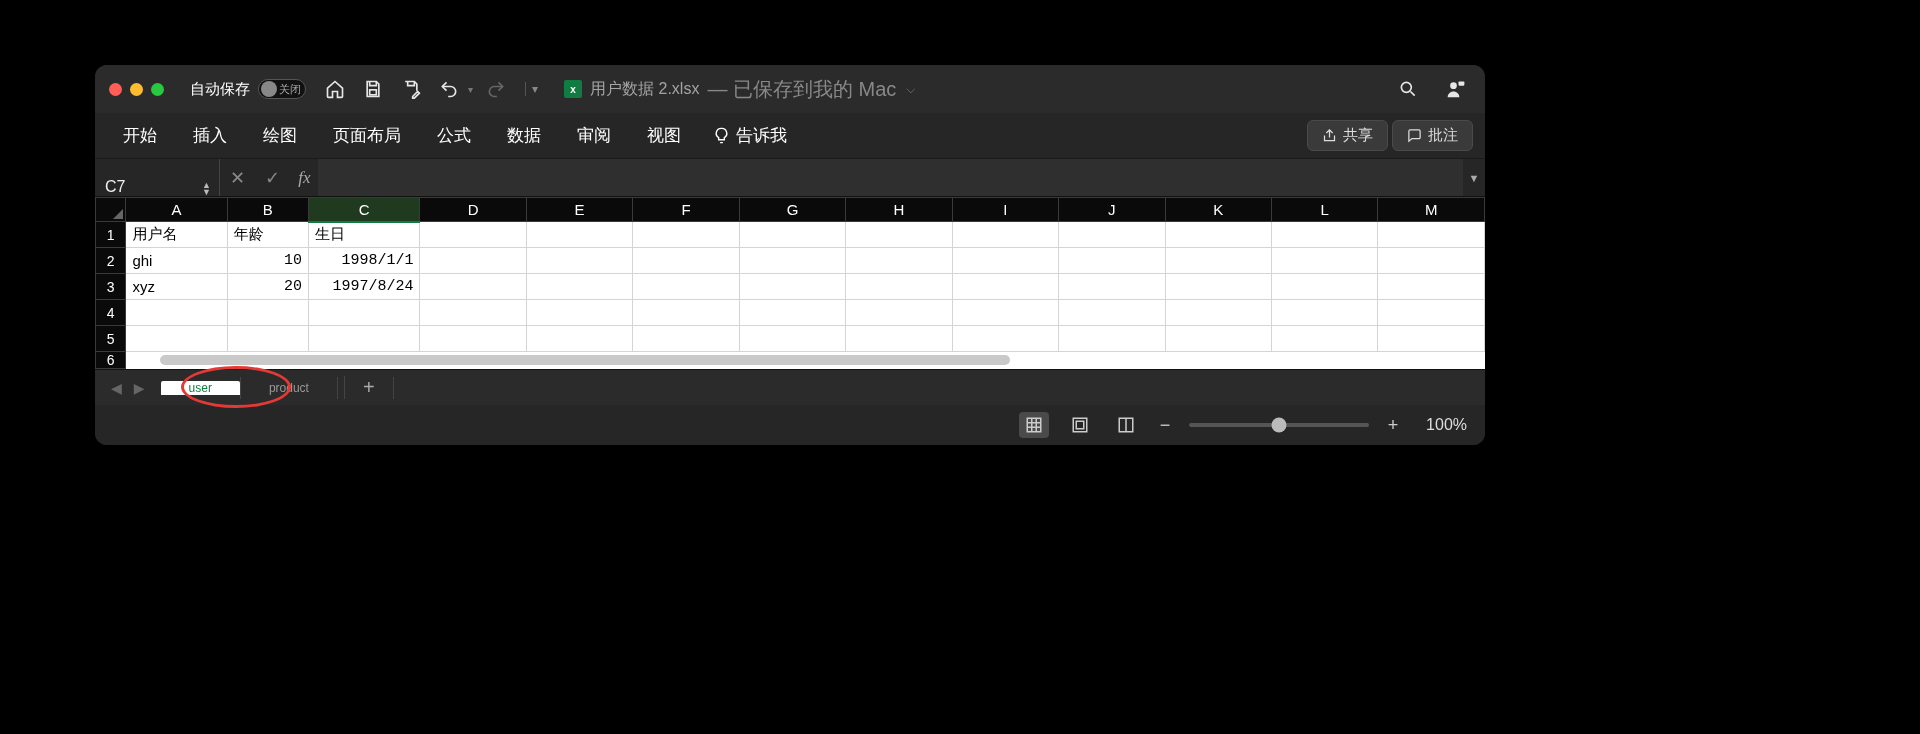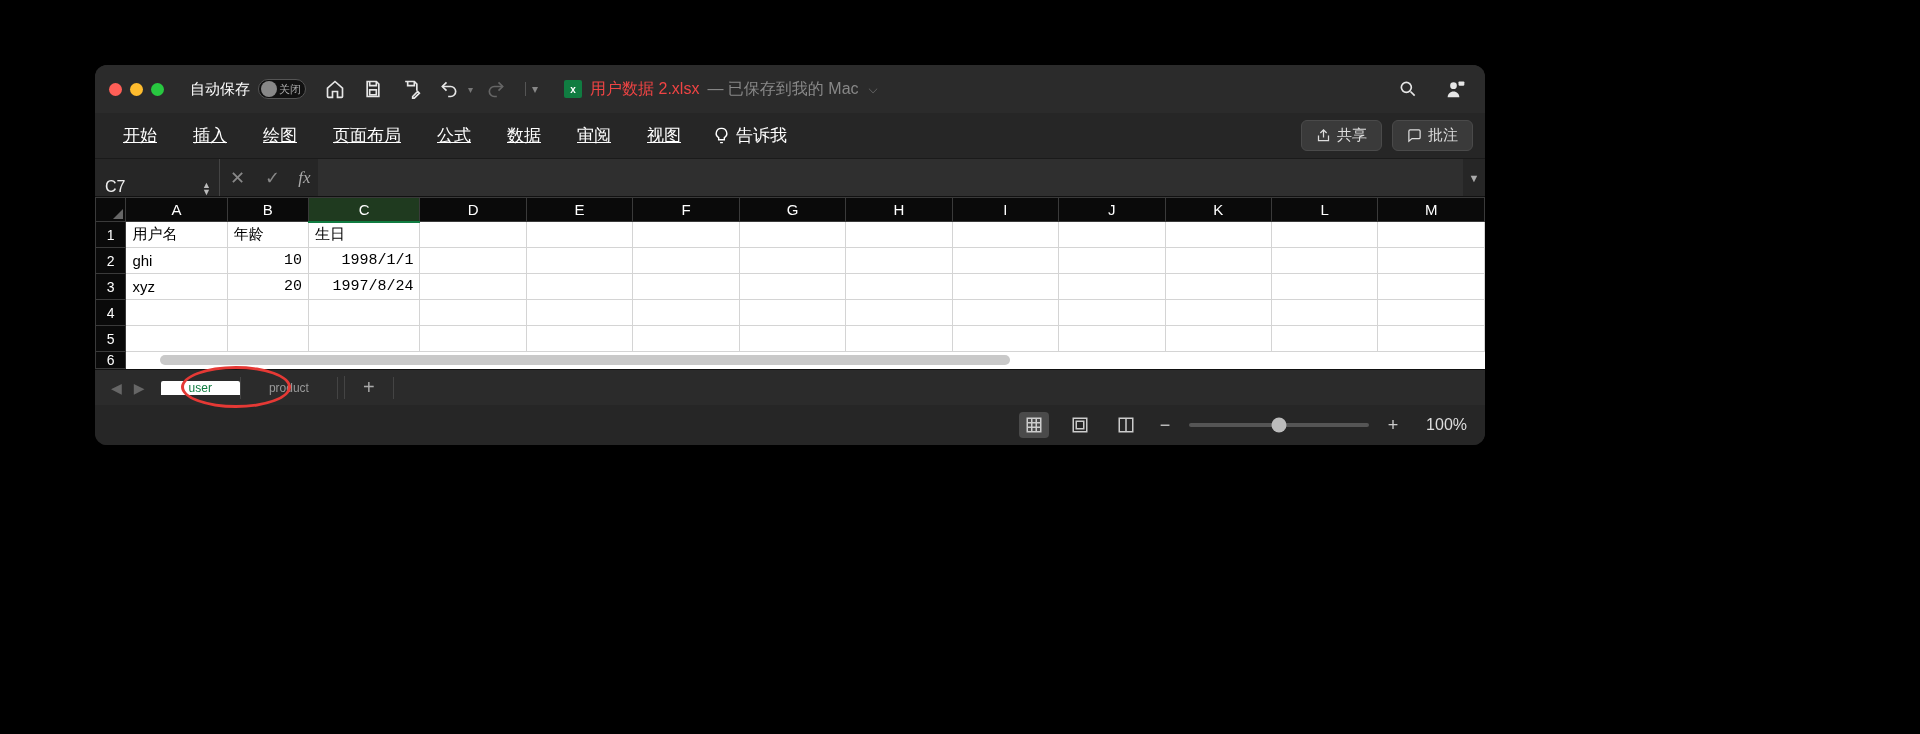--- a/index.html
+++ b/index.html
@@ -39,34 +39,34 @@
   .switch-label { font-size:11px; color:#aaa; position:absolute; right:4px; }
 
   .toolbtn {
     width: 30px; height: 30px; display:flex; align-items:center; justify-content:center;
     color:#e6e6e6; cursor:pointer; border-radius:4px;
   }
   .toolbtn svg { width:20px; height:20px; }
   
   .doc-title { display:flex; align-items:center; gap:8px; margin-left: 12px; }
   .excel-icon { width:18px; height:18px; background:#107c41; border-radius:2px; display:flex;align-items:center;justify-content:center;color:#fff;font-size:10px;font-weight:bold;}
-  .doc-name { color:#ef4444; font-size:16px; }
-  .doc-status { color:#888; font-size:16px; }
+  .doc-name { color:#a3a3a3; font-size:16px; }
+  .doc-status { color:#888; font-size:20px; }
   .chev { color:#777; font-size:12px; margin-left:2px;}
 
   .titlebar-right { margin-left:auto; display:flex; align-items:center; gap:18px; }
 
   
   .ribbon {
     height: 46px; background:#262626; display:flex; align-items:center; padding:0 12px; gap:4px;
     border-bottom:1px solid #1a1a1a;
   }
-  .ribbon-tab { color:#fff; font-size:17px; padding:4px 16px; cursor:pointer; font-weight:500;text-decoration:underline;}
+  .ribbon-tab { color:#fff; font-size:17px; padding:4px 16px; cursor:pointer; font-weight:500;}
   .tell-me { display:flex; align-items:center; gap:6px; color:#fff; font-size:17px; padding:4px 12px; cursor:pointer;}
-  .ribbon-right { margin-left:auto; display:flex; gap:10px; }
+  .ribbon-right { margin-left:auto; display:flex; gap:4px; }
   .pill-btn {
     background:#3a3a3a; color:#ddd; font-size:15px; padding:5px 14px; border-radius:6px;
     display:flex; align-items:center; gap:6px; cursor:pointer; border:1px solid #4a4a4a;
   }
 
   
   .formula-bar {
     height: 38px; background:#262626; display:flex; align-items:center; border-bottom:1px solid #111;
   }
   .name-box {

